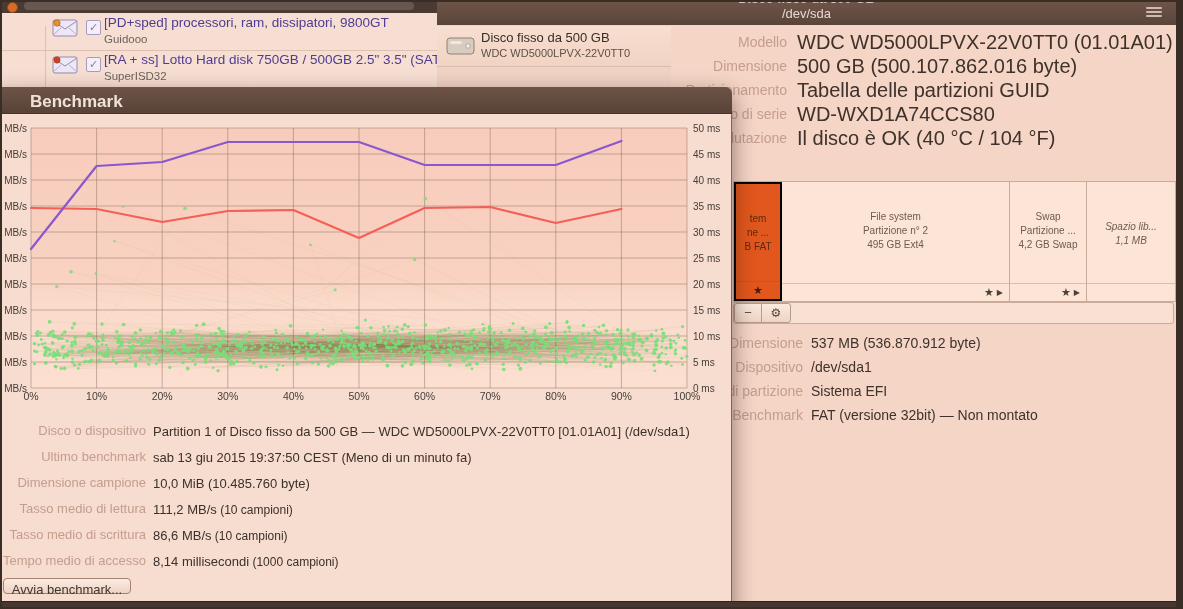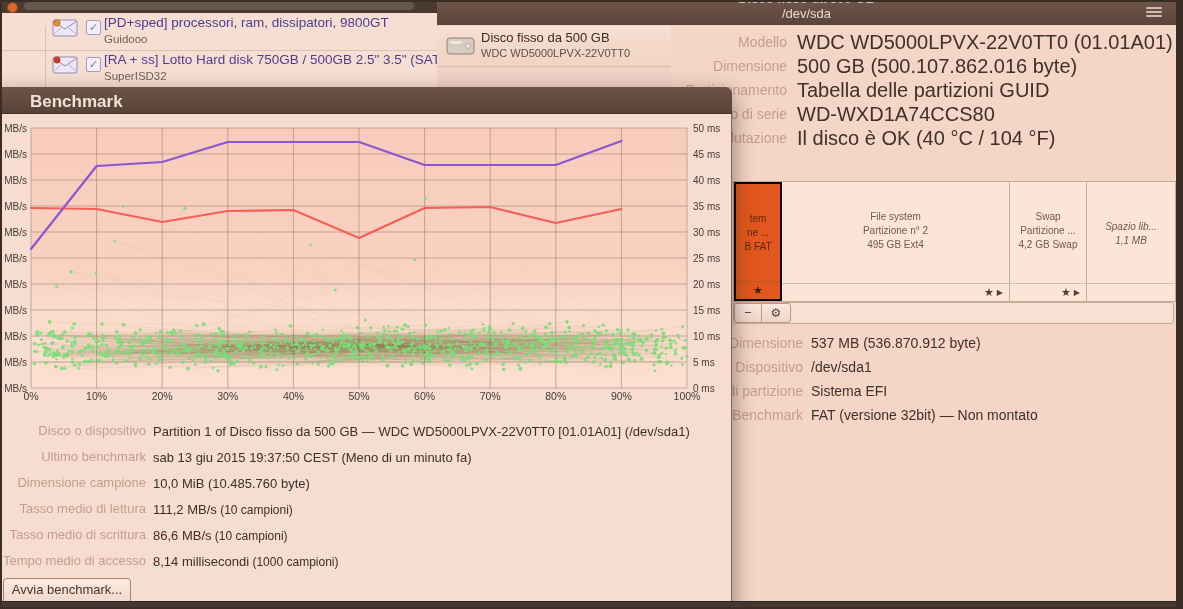--- a/index.html
+++ b/index.html
@@ -68,21 +68,21 @@
   .bench-titlebar{position:absolute;left:-1px;top:-1px;width:740px;height:27px;border-radius:7px 7px 0 0;
     background:linear-gradient(#6e5447,#58423714);background-color:#604a3e;
     background:linear-gradient(#6e5447,#584237);border-bottom:1px solid #45342a;box-sizing:border-box;}
   .bench-title{position:absolute;left:38px;top:5px;font-size:17px;font-weight:bold;color:#f1e2d7;}
   .bench-chart{position:absolute;left:0;top:27px;width:738px;height:290px;}
   .bm-rows{position:absolute;left:0;top:330px;width:100%;}
   .bm-row{position:relative;height:26px;line-height:26px;white-space:nowrap;}
   .bm-label{position:absolute;left:-100px;top:0;width:253px;text-align:right;font-size:13px;color:#c49e8d;}
   .bm-value{margin-left:160px;font-size:13px;color:#3a3129;text-align:right;}
   .bm-note{font-size:12px;color:#3a3129;}
-  .btn{position:absolute;height:31px;background:linear-gradient(#fcebe1,#eed3c5);border:1px solid #a2836f;border-radius:4px;
+  .btn{position:absolute;height:16px;background:linear-gradient(#fcebe1,#eed3c5);border:1px solid #a2836f;border-radius:4px;
     font-size:13px;color:#40362e;text-align:center;line-height:22px;box-sizing:border-box;cursor:pointer;}
   .btn-start{left:10px;top:490px;width:128px;}
   .btn-close{right:24px;top:490px;width:128px;}
 
   .bottom-strip{position:absolute;left:0;top:601px;width:100%;height:8px;background:#463830;border-top:1px solid #2f2520;z-index:50;}
 </style>
 </head>
 <body>
 
 <div class="browser">

